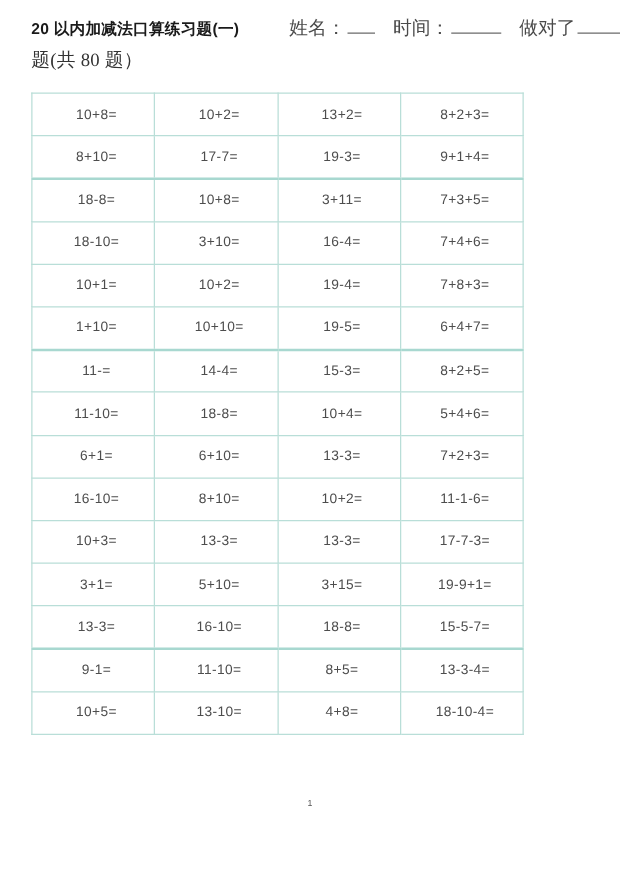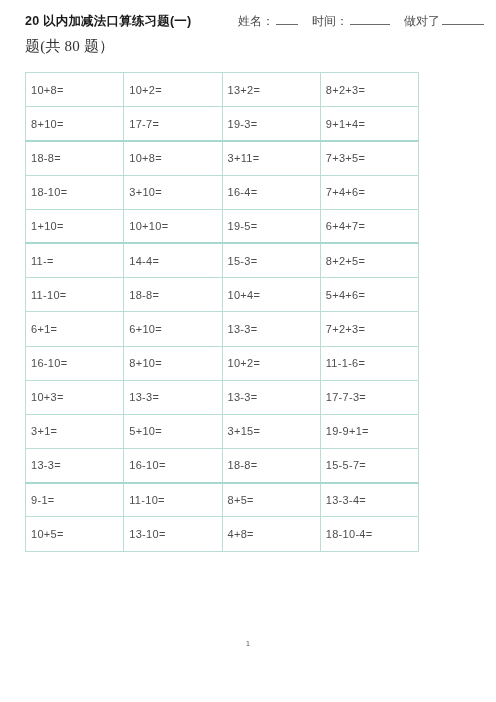--- a/index.html
+++ b/index.html
@@ -43,41 +43,42 @@
     align-items: baseline;
     font-size: 10.5px;
     color: #4a4a4a;
   }
   .meta-group {
     display: flex;
     align-items: baseline;
     margin-left: 14px;
   }
   .meta-group:first-child { margin-left: 0; }
-  .meta-label { font-size: 12px; }
+  .meta-label { font-size: 15px; }
   .blank {
     display: inline-block;
     border-bottom: 1.2px solid #6b6b6b;
     height: 10px;
     margin-left: 2px;
   }
   .blank.w-short { width: 22px; }
   .blank.w-mid   { width: 40px; }
   .blank.w-long  { width: 42px; }
 
   .subline {
     padding: 7px 0 0 25px;
     font-size: 15px;
     color: #333333;
     letter-spacing: 0.2px;
   }
 
   
   .table-wrap {
     padding: 16px 16px 0 25px;
+    text-align: center;
   }
   table.grid {
     border-collapse: collapse;
     table-layout: fixed;
     width: 393px;
   }
   table.grid td {
     width: 98.25px;
     height: 34.2px;
     box-sizing: border-box;
@@ -153,20 +154,26 @@
             <td>10+8=</td>
             <td>3+11=</td>
             <td>7+3+5=</td>
           </tr>
           <tr>
             <td>18-10=</td>
             <td>3+10=</td>
             <td>16-4=</td>
             <td>7+4+6=</td>
           </tr>
+          <tr>
+            <td>10+1=</td>
+            <td>10+2=</td>
+            <td>19-4=</td>
+            <td>7+8+3=</td>
+          </tr>
           <tr class="sep-strong">
             <td>1+10=</td>
             <td>10+10=</td>
             <td>19-5=</td>
             <td>6+4+7=</td>
           </tr>
           <tr>
             <td>11-=</td>
             <td>14-4=</td>
             <td>15-3=</td>

